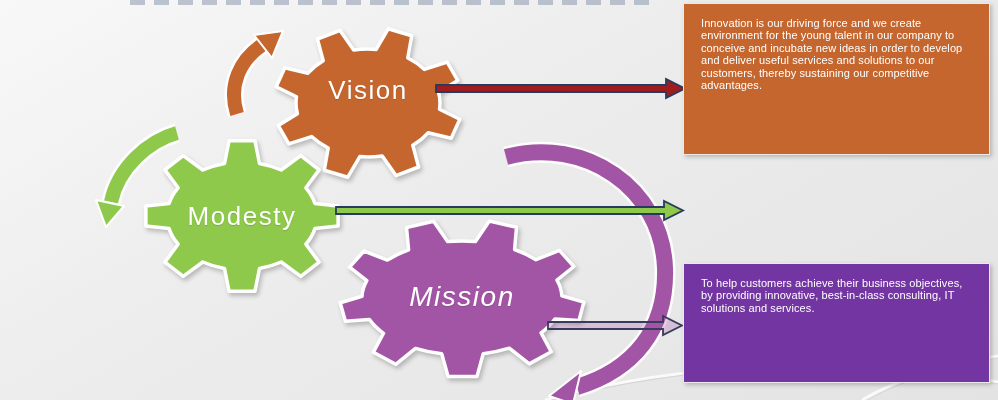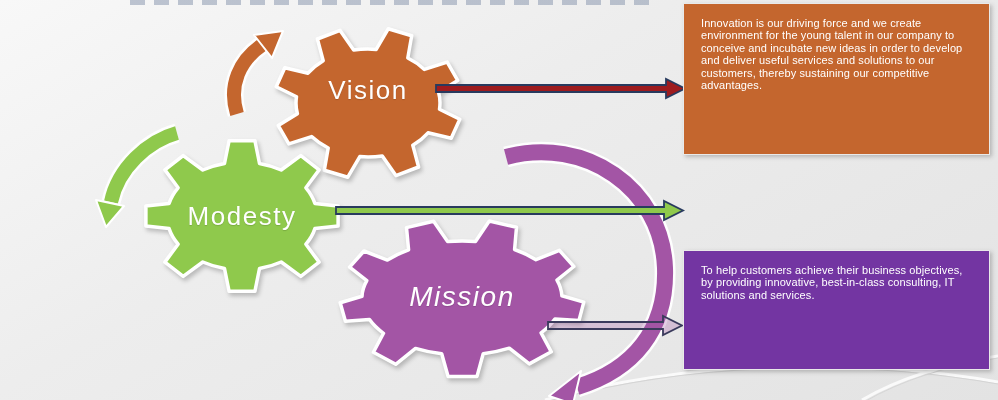--- a/index.html
+++ b/index.html
@@ -77,17 +77,17 @@
     <polygon class="connector" points="548,322 663,322 663,316 682,325.5 663,335 663,329 548,329" fill="rgba(163,85,165,0.28)" stroke="#3a3a5c"></polygon>
   </svg>
 
   <div class="gear-label" style="left:368px;top:90px;">Vision</div>
   <div class="gear-label" style="left:242px;top:216px;">Modesty</div>
   <div class="gear-label big" style="left:462px;top:297px;">Mission</div>
 
   <div class="desc-box" style="top: 3px; height: 152px; background: rgb(196, 102, 46);">
     <p>Innovation is our driving force and we create environment for the young talent in our company to conceive and incubate new ideas in order to develop and deliver useful services and solutions to our customers, thereby sustaining our competitive advantages.</p>
   </div>
-  <div class="desc-box" style="top: 250px; height: 120px; background: rgb(115, 53, 162);">
+  <div class="desc-box" style="top: 263px; height: 120px; background: rgb(115, 53, 162);">
     <p>To help customers achieve their business objectives, by providing innovative, best-in-class consulting, IT solutions and services.</p>
   </div>
 
 </div>
 
 </body></html>

